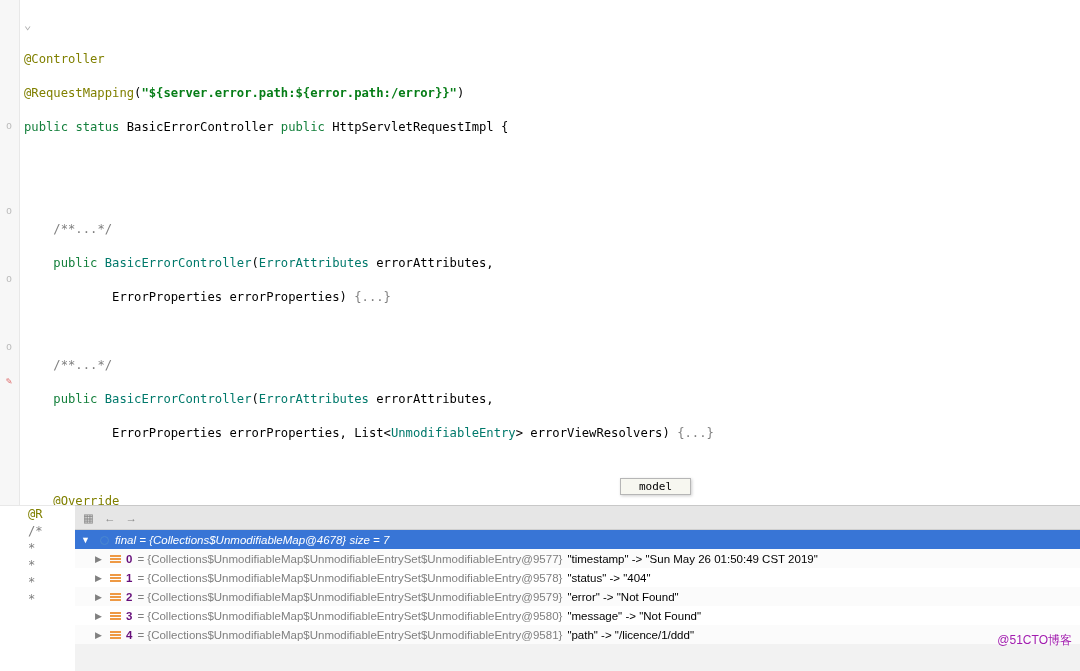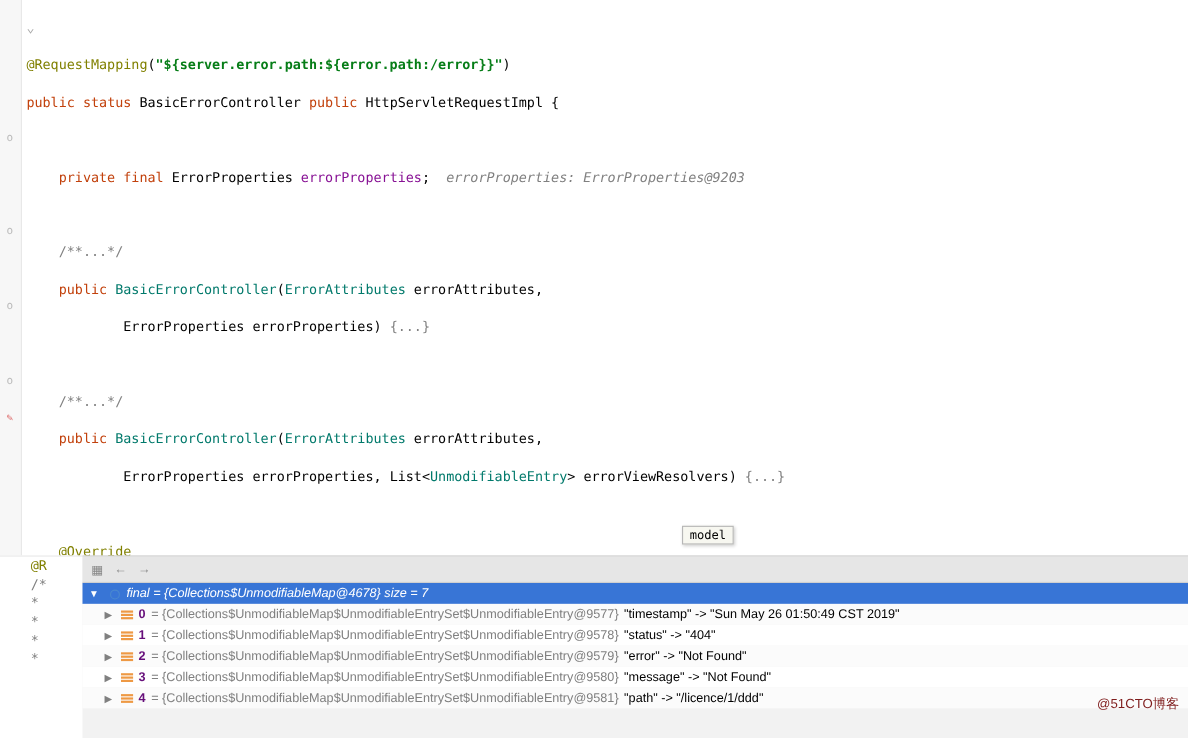--- a/index.html
+++ b/index.html
@@ -35,34 +35,34 @@
     text-align: center;
   }
   .code {
     flex: 1;
     padding: 0;
     line-height: 17px;
     white-space: pre;
     overflow: hidden;
   }
   .line { padding-left: 4px; height: 17px; }
-  .kw { color: #c2410c; }
+  .kw { color: #15803d; }
   .ann { color: #808000; }
   .str { color: #067d17; font-weight: bold; }
   .fn-teal { color: #00796b; }
   .field { color: #871094; }
   .const-orange { color: #cc6600; font-style: italic; }
   .doc { color: #808080; font-style: normal; }
   .inlay { color: #808080; font-style: italic; }
   .tooltip {
     position: absolute;
     top: 478px; left: 620px;
     background: #f7f7f0;
     border: 1px solid #b6b6b6;
-    padding: 1px 6px;
+    padding: 1px 18px;
     font-size: 11px;
     box-shadow: 1px 1px 3px rgba(0,0,0,0.2);
   }
   .debugger {
     position: absolute;
     left: 75px; right: 0;
     top: 505px;
     bottom: 0;
     background: #f2f2f2;
     border-top: 1px solid #c8c8c8;
@@ -109,21 +109,21 @@
   }
   .bars-icon i {
     display: block; height: 2px;
     background: #ee9944;
   }
   .idx { color: #660e7a; font-weight: bold; }
   .val-grey { color: #808080; }
   .watermark {
     position: absolute;
     right: 8px; bottom: 22px;
-    color: #7f1d1d;
+    color: #a21caf;
     font-size: 12px;
     font-family: Arial, sans-serif;
   }
   .left-col {
     position: absolute;
     left: 0; top: 505px; bottom: 0;
     width: 75px;
     background: #fff;
     border-top: 1px solid #e8e8e8;
     font-family: "Menlo", monospace;
@@ -147,24 +147,24 @@
 <div class="editor">
   <div class="gutter">
     <div class="gutter-mark" style="top:120px">o</div>
     <div class="gutter-mark" style="top:205px">o</div>
     <div class="gutter-mark" style="top:273px">o</div>
     <div class="gutter-mark" style="top:341px">o</div>
     <div class="gutter-mark" style="top:375px;color:#d66">✎</div>
   </div>
   <div class="code">
 <div class="line" style="color:#aaa">⌄</div>
+<div class="line"><span class="ann">@Controller</span></div>
 <div class="line"><span class="ann">@RequestMapping</span>(<span class="str">"${server.error.path:${error.path:/error}}"</span>)</div>
 <div class="line"><span class="kw">public</span> <span class="kw">status</span> <span>BasicErrorController</span> <span class="kw">public</span> <span>HttpServletRequestImpl</span> {</div>
 <div class="line"></div>
-<div class="line">    <span class="kw">private</span> <span class="kw">final</span> <span>ErrorProperties</span> <span class="field">errorProperties</span>;  <span class="inlay">errorProperties: ErrorProperties@9203</span></div>
 <div class="line"></div>
 <div class="line">    <span class="doc">/**...*/</span></div>
 <div class="line">    <span class="kw">public</span> <span class="fn-teal">BasicErrorController</span>(<span class="fn-teal">ErrorAttributes</span> <span>errorAttributes</span>,</div>
 <div class="line">            <span>ErrorProperties</span> <span>errorProperties</span>) <span class="doc">{...}</span></div>
 <div class="line"></div>
 <div class="line">    <span class="doc">/**...*/</span></div>
 <div class="line">    <span class="kw">public</span> <span class="fn-teal">BasicErrorController</span>(<span class="fn-teal">ErrorAttributes</span> <span>errorAttributes</span>,</div>
 <div class="line">            <span>ErrorProperties</span> <span>errorProperties</span>, <span>List</span>&lt;<span class="fn-teal">UnmodifiableEntry</span>&gt; <span>errorViewResolvers</span>) <span class="doc">{...}</span></div>
 <div class="line"></div>
 <div class="line">    <span class="ann">@Override</span></div>

